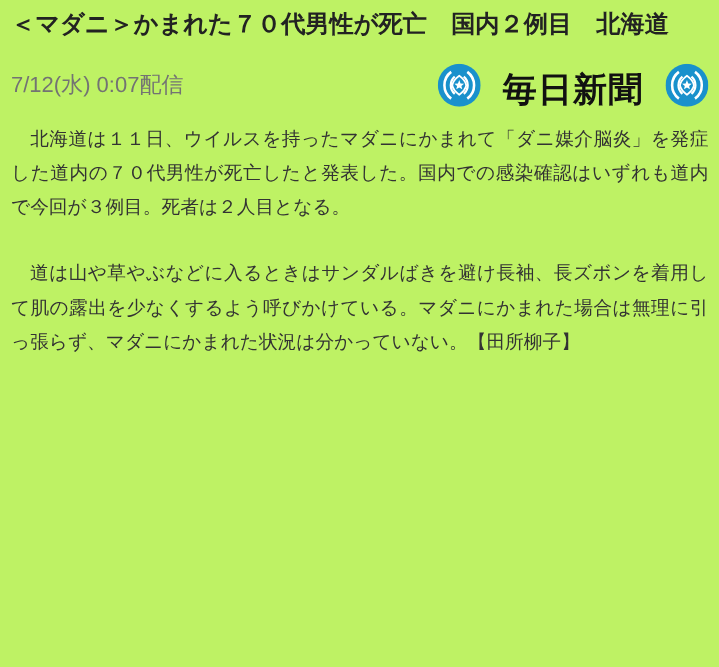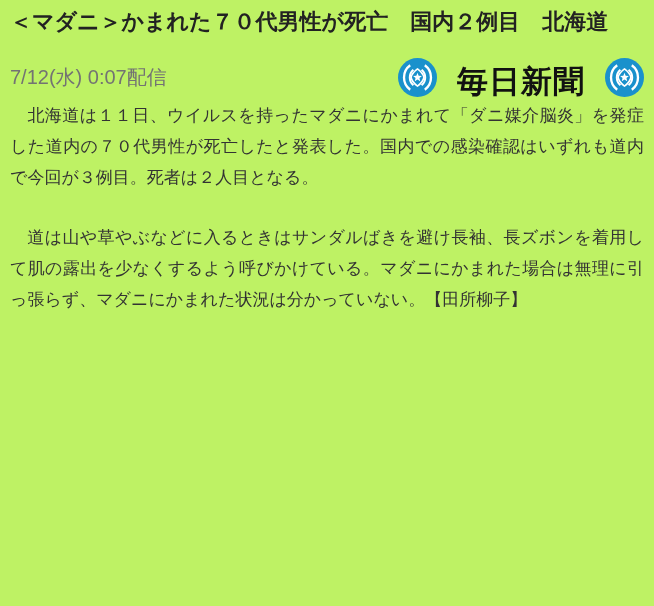--- a/index.html
+++ b/index.html
@@ -50,20 +50,21 @@
   .eye-icon svg { display: block; width: 100%; height: 100%; }
   .source-name {
     font-family: "Liberation Serif", "DejaVu Serif", serif;
     font-size: 31px;
     font-weight: bold;
     color: #111111;
     letter-spacing: 1px;
     line-height: 1;
   }
   .article-body {
+    margin-top: 11px;
   }
   .article-body p {
     font-size: 17px;
     color: #333333;
     line-height: 31px;
     margin-bottom: 29px;
     text-align: justify;
   }
 </style>
 </head>

